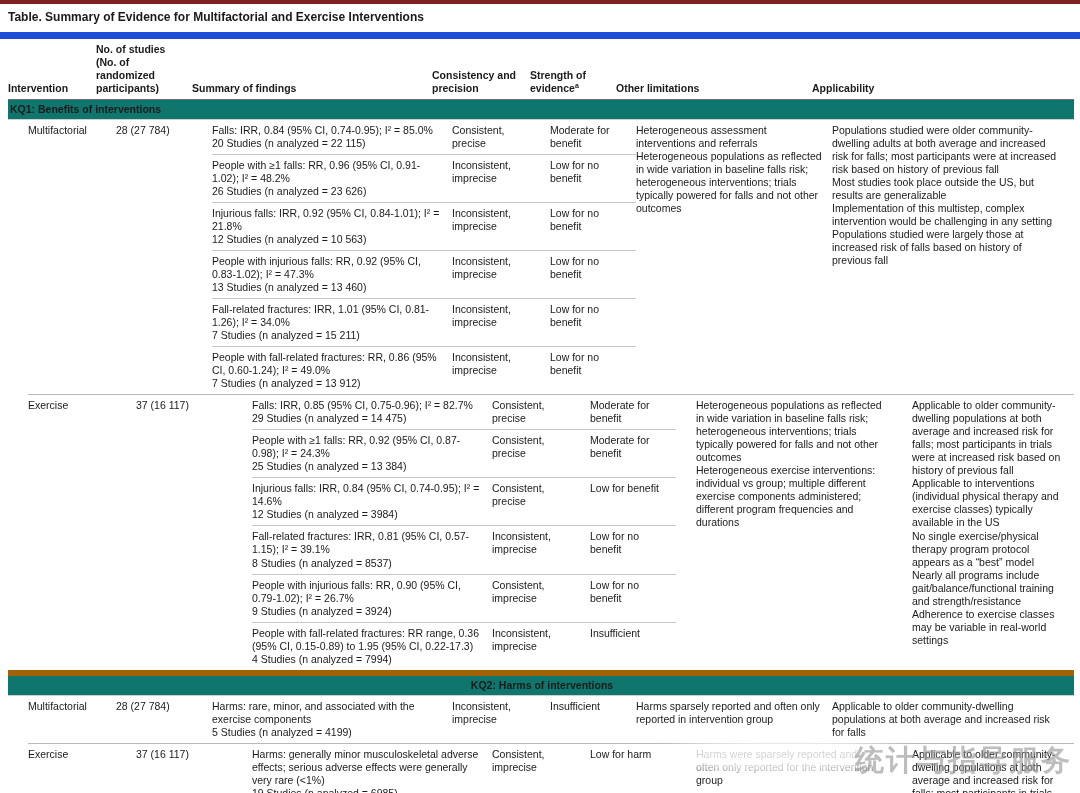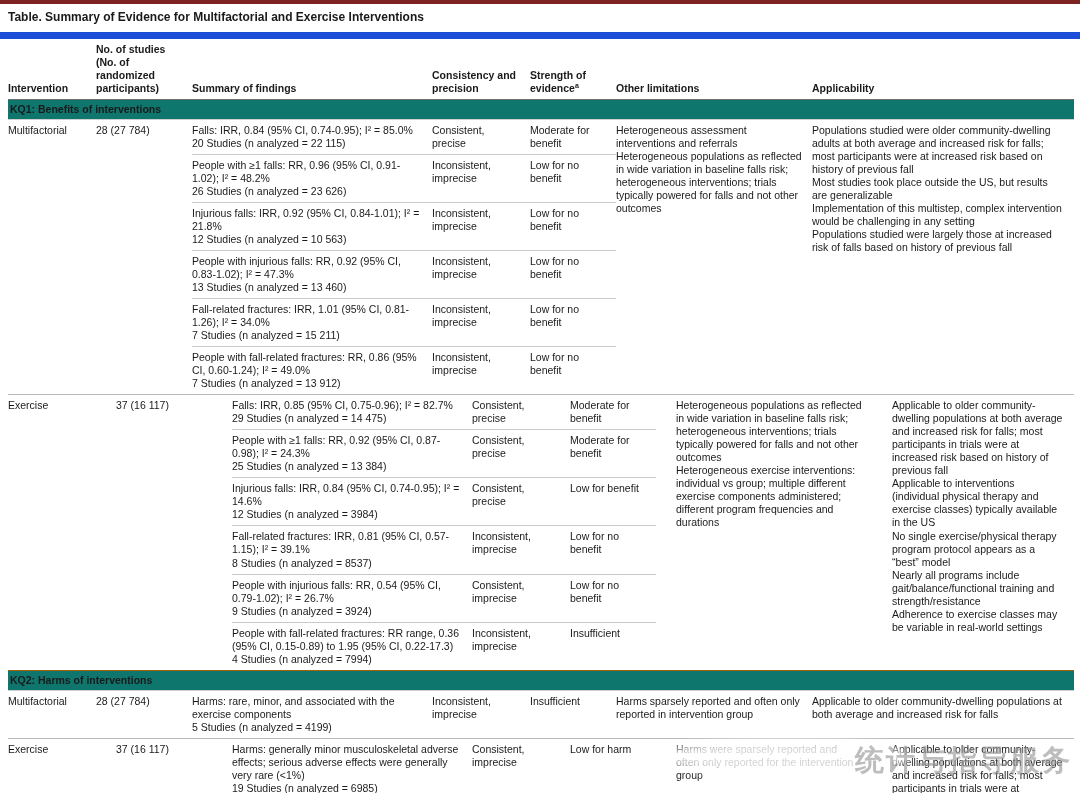--- a/index.html
+++ b/index.html
@@ -6,23 +6,23 @@
   html, body { width: 1080px; height: 793px; background: #fff; overflow: hidden; }
   body { font-family: "Liberation Sans", sans-serif; color: #1a1a1a; position: relative; }
   .accent-bar { height: 4px; width: 100%; background: #7E2222; }
   .title { font-size: 12px; font-weight: bold; padding: 6px 0 8px 8px; border-bottom: 7px solid #1d4ed8; }
   .table { margin: 0 6px 0 8px; border-bottom: 1px solid #8f8f8f; font-size: 10.5px; line-height: 1.24; }
   .thead { display: grid; grid-template-columns: 88px 96px 240px 98px 86px 196px 1fr; align-items: end; border-bottom: 1px solid #6e6e6e; }
   .thead .cell { font-weight: bold; }
   .cell { padding: 4px 10px 4px 0; }
   .pre { white-space: pre-line; }
   .section-bar { font-weight: bold; padding: 3px 0 3px 2px; background: #0f766e; border-bottom: 1px solid #cfcfcf; font-size: 10.5px; }
-  .group { display: grid; grid-template-columns: 88px 96px 424px 196px 1fr; align-items: start; }
+  .group { display: grid; grid-template-columns: 88px 96px 424px 196px 1fr; align-items: start; margin-left: 20px; }
   .group + .group { border-top: 1px solid #b9b9b9; gap: 20px; }
-  .group-end { border-top: 1px solid #a16207; }
+  .group-end { border-top: 6px solid #a16207; text-align: center; }
   .findings .frow { display: grid; grid-template-columns: 240px 98px 86px; }
   .findings .frow + .frow { border-top: 1px solid #c9c9c9; }
   sup { font-size: 7px; vertical-align: super; line-height: 0; }
   .blur-blob { position: absolute; right: 170px; bottom: 18px; width: 250px; height: 36px; background: rgba(255,255,255,0.8); filter: blur(5px); border-radius: 50%; }
   .watermark { position: absolute; right: 8px; bottom: 12px; font-size: 29px; color: #9a9a9a; opacity: 0.65; letter-spacing: 2px; font-weight: bold; }
 </style>
 </head>
 <body>
 
 <div>
@@ -119,21 +119,21 @@
           <div class="cell">Consistent, precise</div>
           <div class="cell">Low for benefit</div>
         </div>
         <div class="frow">
           <div class="cell pre">Fall-related fractures: IRR, 0.81 (95% CI, 0.57-1.15); I² = 39.1%
 8 Studies (n analyzed = 8537)</div>
           <div class="cell">Inconsistent, imprecise</div>
           <div class="cell">Low for no benefit</div>
         </div>
         <div class="frow">
-          <div class="cell pre">People with injurious falls: RR, 0.54 (95% CI, 0.79-1.02); I² = 26.7%
+          <div class="cell pre">People with injurious falls: RR, 0.90 (95% CI, 0.79-1.02); I² = 26.7%
 9 Studies (n analyzed = 3924)</div>
           <div class="cell">Consistent, imprecise</div>
           <div class="cell">Low for no benefit</div>
         </div>
         <div class="frow">
           <div class="cell pre">People with fall-related fractures: RR range, 0.36 (95% CI, 0.15-0.89) to 1.95 (95% CI, 0.22-17.3)
 4 Studies (n analyzed = 7994)</div>
           <div class="cell">Inconsistent, imprecise</div>
           <div class="cell">Insufficient</div>
         </div>

